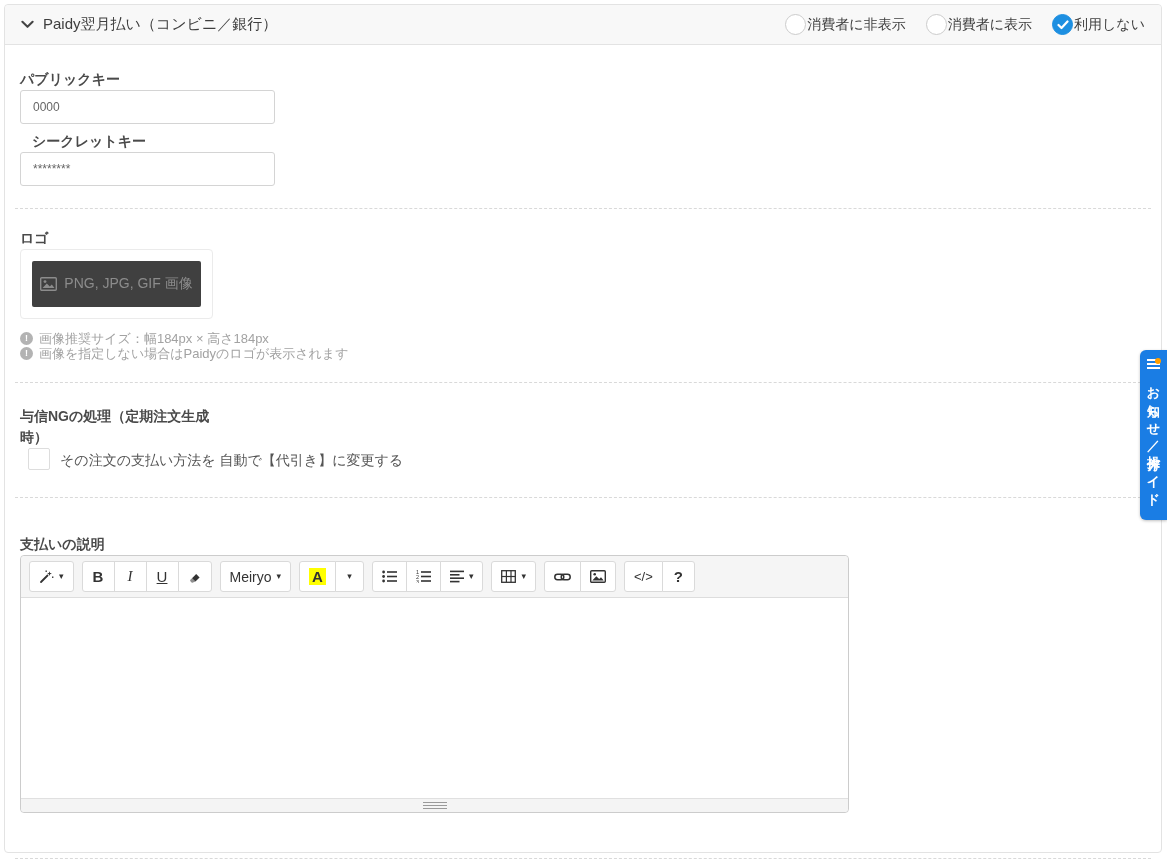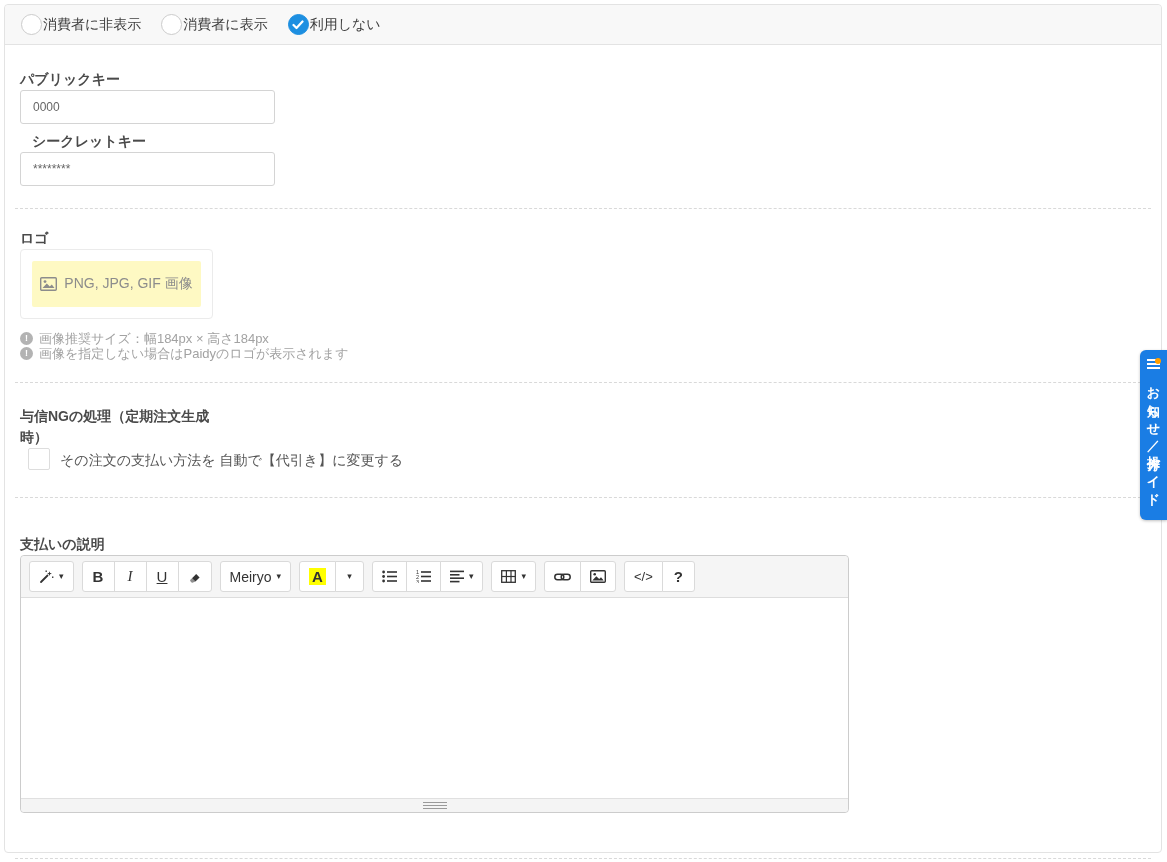--- a/index.html
+++ b/index.html
@@ -43,21 +43,21 @@
   }
   .row-keys { padding:17px 0 22px 0; }
   .f-label2 { width:200px; margin-left:12px; }
   
   .row-logo { padding:19px 0 21px 0; }
   .upload-zone {
     width:193px; height:70px; border:1px solid #ebebeb; border-radius:4px;
     background:#fff; padding:11px; cursor:pointer;
   }
   .upload-btn {
-    width:100%; height:100%; background:#fef9c3; border-radius:2px;
+    width:100%; height:100%; background:#404040; border-radius:2px;
     display:flex; align-items:center; justify-content:center; gap:7px;
     color:#8c8c8c; font-size:14px;
   }
   .hints { margin-top:12px; }
   .hint { display:flex; align-items:center; gap:6px; color:#a2a2a2; font-size:13px; line-height:15px; }
   .info-icon {
     width:13px; height:13px; flex:none; border-radius:50%; background:#b3b3b3;
     color:#fff; font-size:9px; font-weight:bold; text-align:center; line-height:13px;
   }
   
@@ -124,20 +124,26 @@
   .tab-label {
     writing-mode:vertical-rl; font-size:13px; font-weight:bold; letter-spacing:2px; line-height:1;
   }
 </style>
 </head>
 <body>
 
 <div class="card">
 
   <div class="card-header">
+    <div class="header-left">
+      <svg class="chev" viewBox="0 0 14 9">
+        <path d="M1.5 1.5 L7 7 L12.5 1.5" fill="none" stroke="#444" stroke-width="2.2" stroke-linecap="round" stroke-linejoin="round"></path>
+      </svg>
+      <span>Paidy翌月払い（コンビニ／銀行）</span>
+    </div>
     <div class="radios">
       <label class="radio" data-checked="false">
         <span class="radio-circle">
           
         </span>
         <span>消費者に非表示</span>
       </label>
       <label class="radio" data-checked="false">
         <span class="radio-circle">
           

